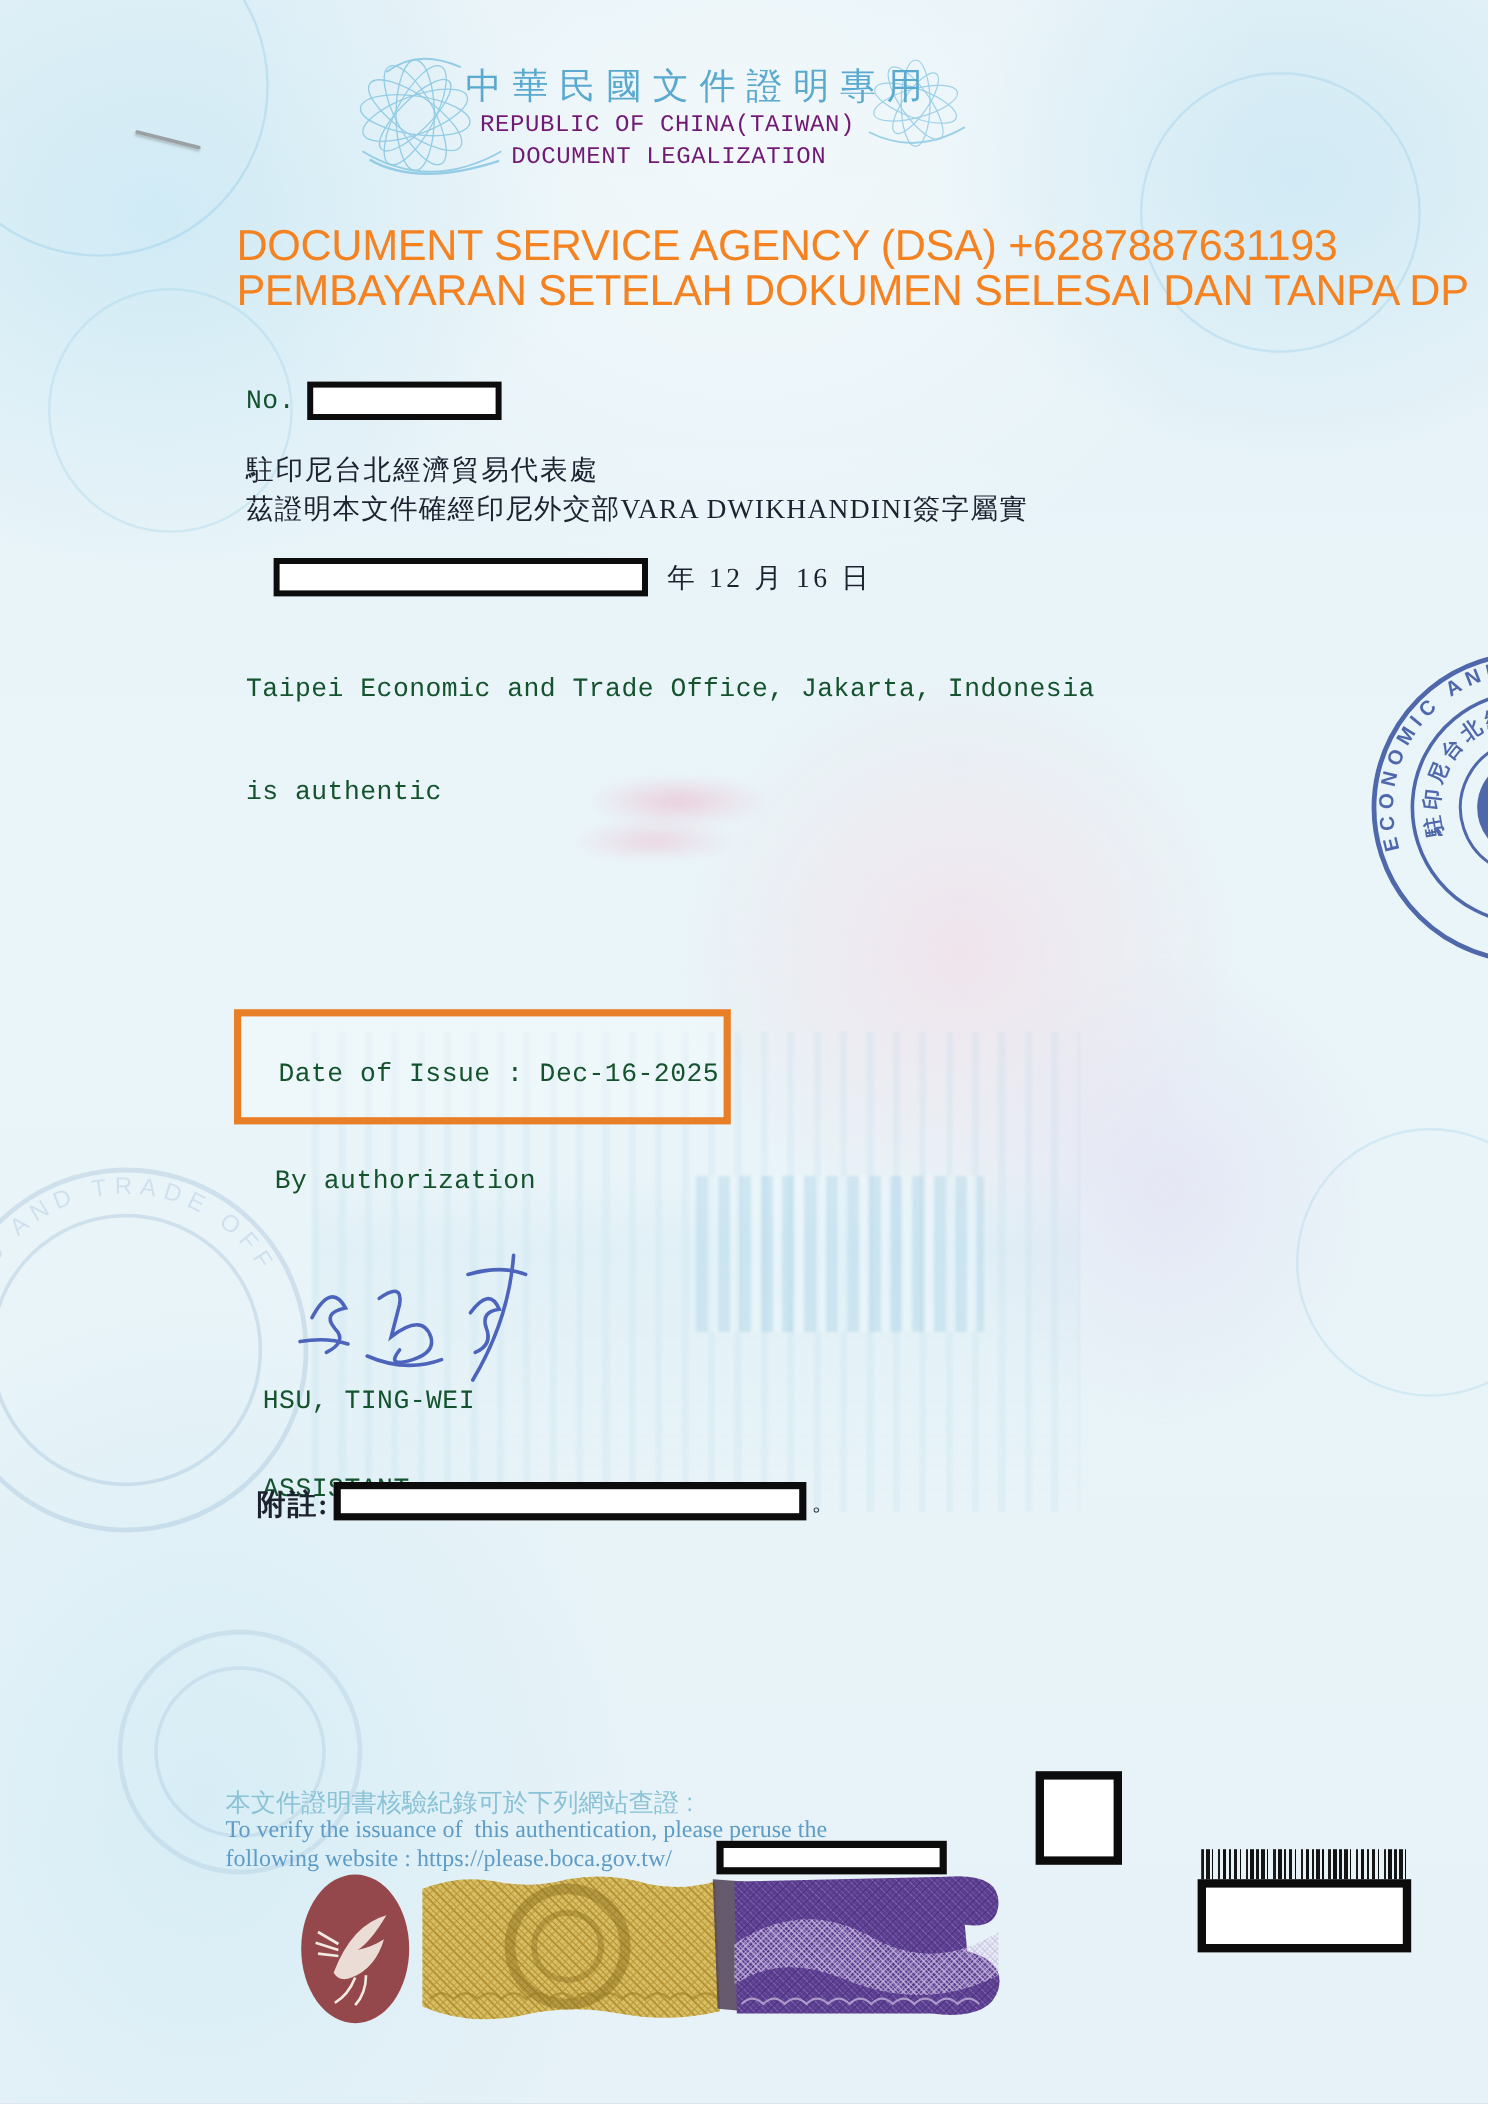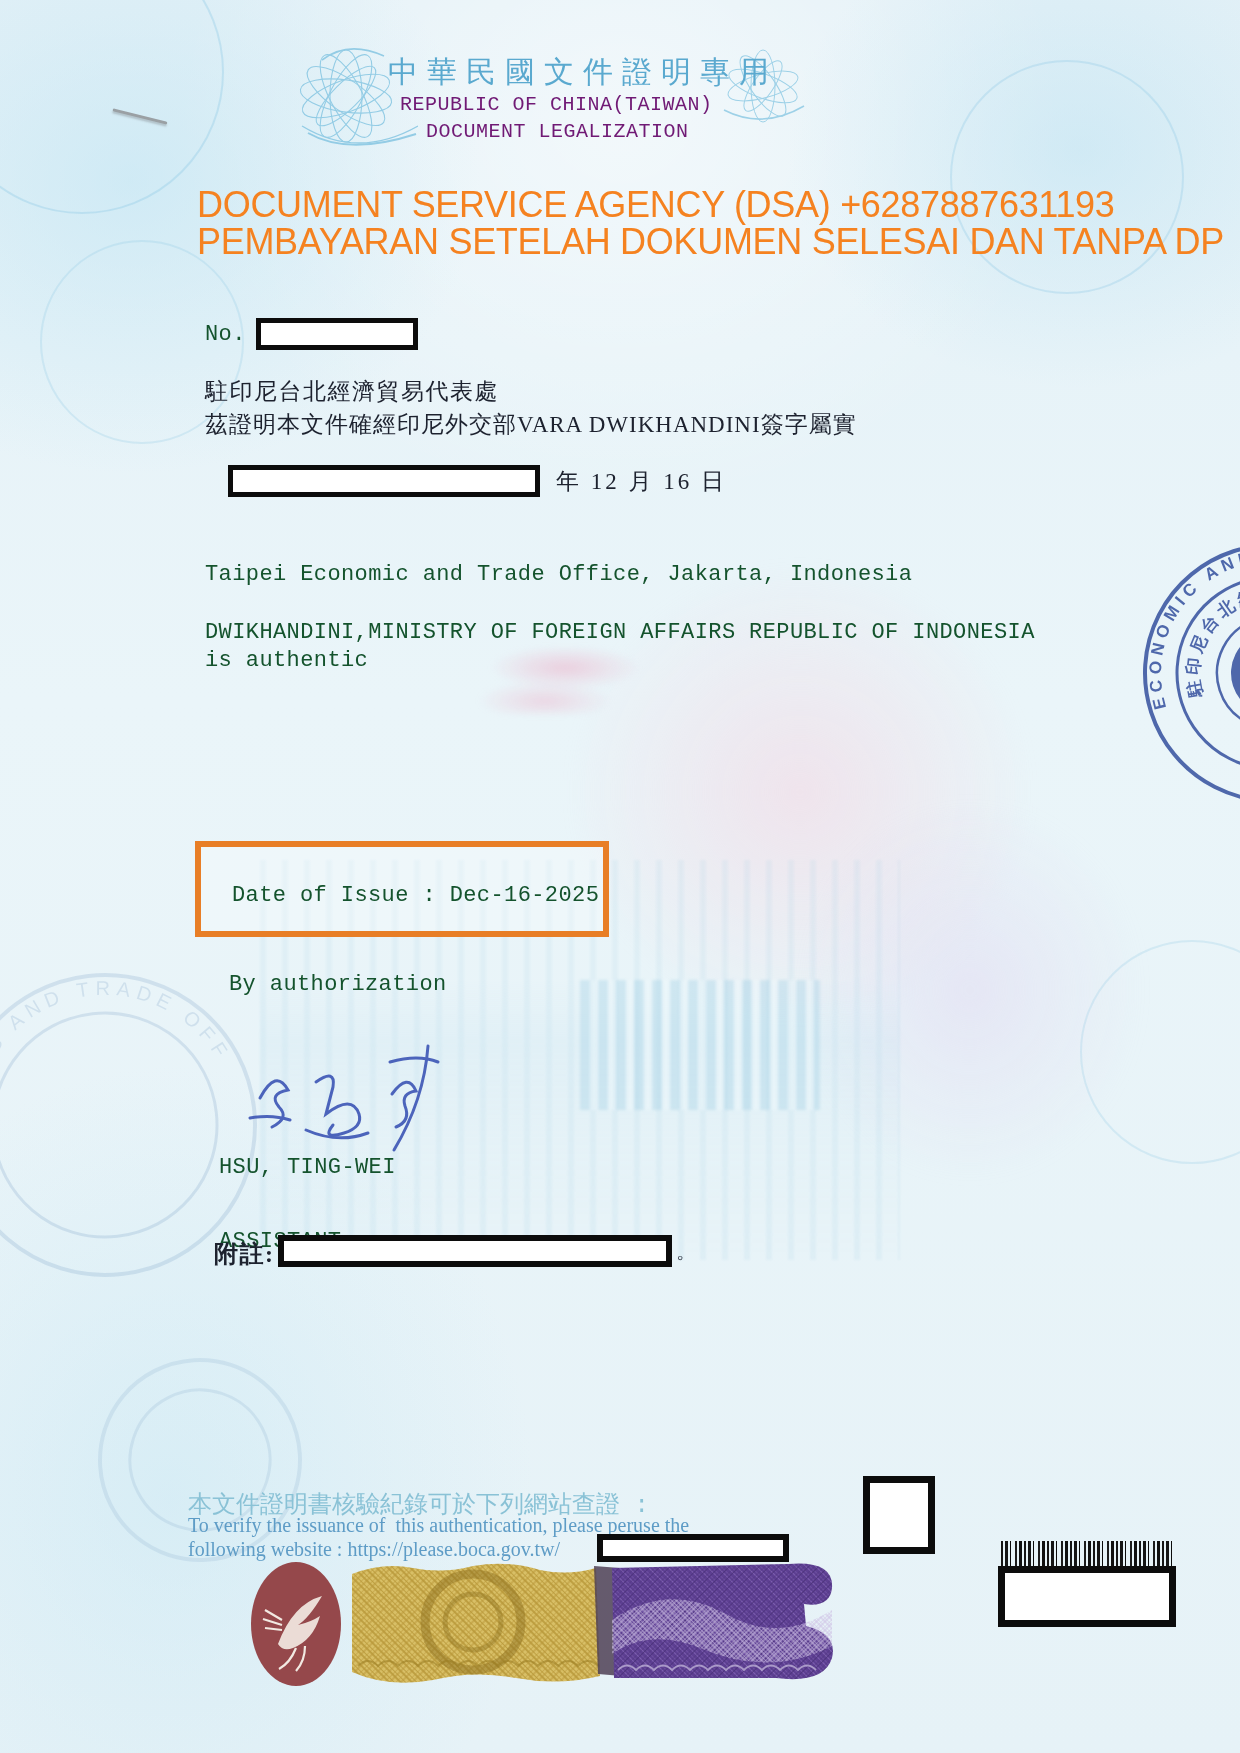--- a/index.html
+++ b/index.html
@@ -12,21 +12,21 @@
   
   .tw{font-family:"Liberation Mono","DejaVu Sans Mono",monospace;font-size:22px;color:#14532d;
       letter-spacing:.4px;white-space:pre;}
   .zh{font-family:"Liberation Serif","DejaVu Serif",serif;font-size:23px;color:#1d222f;
       letter-spacing:1.5px;white-space:pre;}
   .hdr-zh{font-family:"Liberation Serif","DejaVu Serif",serif;font-size:30px;color:#5aa9cf;
       letter-spacing:9px;white-space:pre;}
   .hdr-en{font-family:"Liberation Mono","DejaVu Sans Mono",monospace;font-size:20px;color:#701a75;
       letter-spacing:.5px;white-space:pre;}
   .ad{font-weight:400;font-size:36px;color:#F58220;letter-spacing:-.3px;white-space:pre;}
-  .ftr-zh{font-family:Liberation Mono, monospace;font-size:24px;color:#8ac2d6;white-space:pre;}
+  .ftr-zh{font-family:Liberation Sans, sans-serif;font-size:21px;color:#8ac2d6;white-space:pre;}
   .ftr-en{font-family:"Liberation Serif","DejaVu Serif",serif;font-size:20px;color:#5e9cc6;white-space:pre;}
   .redact{position:absolute;background:#ffffff;border:5px solid #0c0c0c;}
   .obox{position:absolute;border:6px solid #E87E26;background:rgba(255,255,255,.25);}
   .barcode{position:absolute;background:
       repeating-linear-gradient(90deg,#151515 0 2px,rgba(0,0,0,0) 2px 4px,#151515 4px 7px,rgba(0,0,0,0) 7px 9px,#0c0c0c 9px 10px,rgba(0,0,0,0) 10px 14px,#1c1c1c 14px 16px,rgba(0,0,0,0) 16px 18px,#101010 18px 21px,rgba(0,0,0,0) 21px 23px);}
   .penmark{position:absolute;width:56px;height:3px;background:#9aa0a4;transform:rotate(14deg);
       border-radius:2px;box-shadow:0 2px 2px rgba(120,125,130,.4);}
 </style>
 </head>
 <body>
@@ -106,21 +106,20 @@
   <div class="abs tw" style="left:205px;top:322px;">No.</div>
   <div class="redact" style="left:256px;top:318px;width:152px;height:22px;border-width:5px;"></div>
 
   <div class="abs zh" style="left:205px;top:376px;">駐印尼台北經濟貿易代表處</div>
   <div class="abs zh" style="left:205px;top:409px;letter-spacing:1px;">茲證明本文件確經印尼外交部VARA DWIKHANDINI簽字屬實</div>
 
   <div class="redact" style="left:228px;top:465px;width:302px;height:22px;border-width:5px;"></div>
   <div class="abs zh" style="left:556px;top:466px;letter-spacing:3px;">年 12 月 16 日</div>
 
   <div class="abs tw" style="left:205px;top:562px;">Taipei Economic and Trade Office, Jakarta, Indonesia</div>
-  <div class="abs tw" style="left:205px;top:620px;">DWIKHANDINI,MINISTRY OF FOREIGN AFFAIRS REPUBLIC OF INDONESIA</div>
   <div class="abs tw" style="left:205px;top:648px;">is authentic</div>
 
   <div class="obox" style="left:195px;top:841px;width:402px;height:84px;"></div>
   <div class="abs tw" style="left:232px;top:883px;">Date of Issue : Dec-16-2025</div>
 
   <div class="abs tw" style="left:229px;top:972px;">By authorization</div>
   <svg class="abs" style="left:232px;top:1040px;" width="250" height="140" viewBox="0 0 250 140">
     <g fill="none" stroke="#3C55B5" stroke-width="3" stroke-linecap="round" opacity=".9">
       <path d="M28,58 q16,-30 28,-8 q-20,4 -9,17 q11,11 -7,20"></path>
       <path d="M18,78 q22,-4 40,2"></path>

